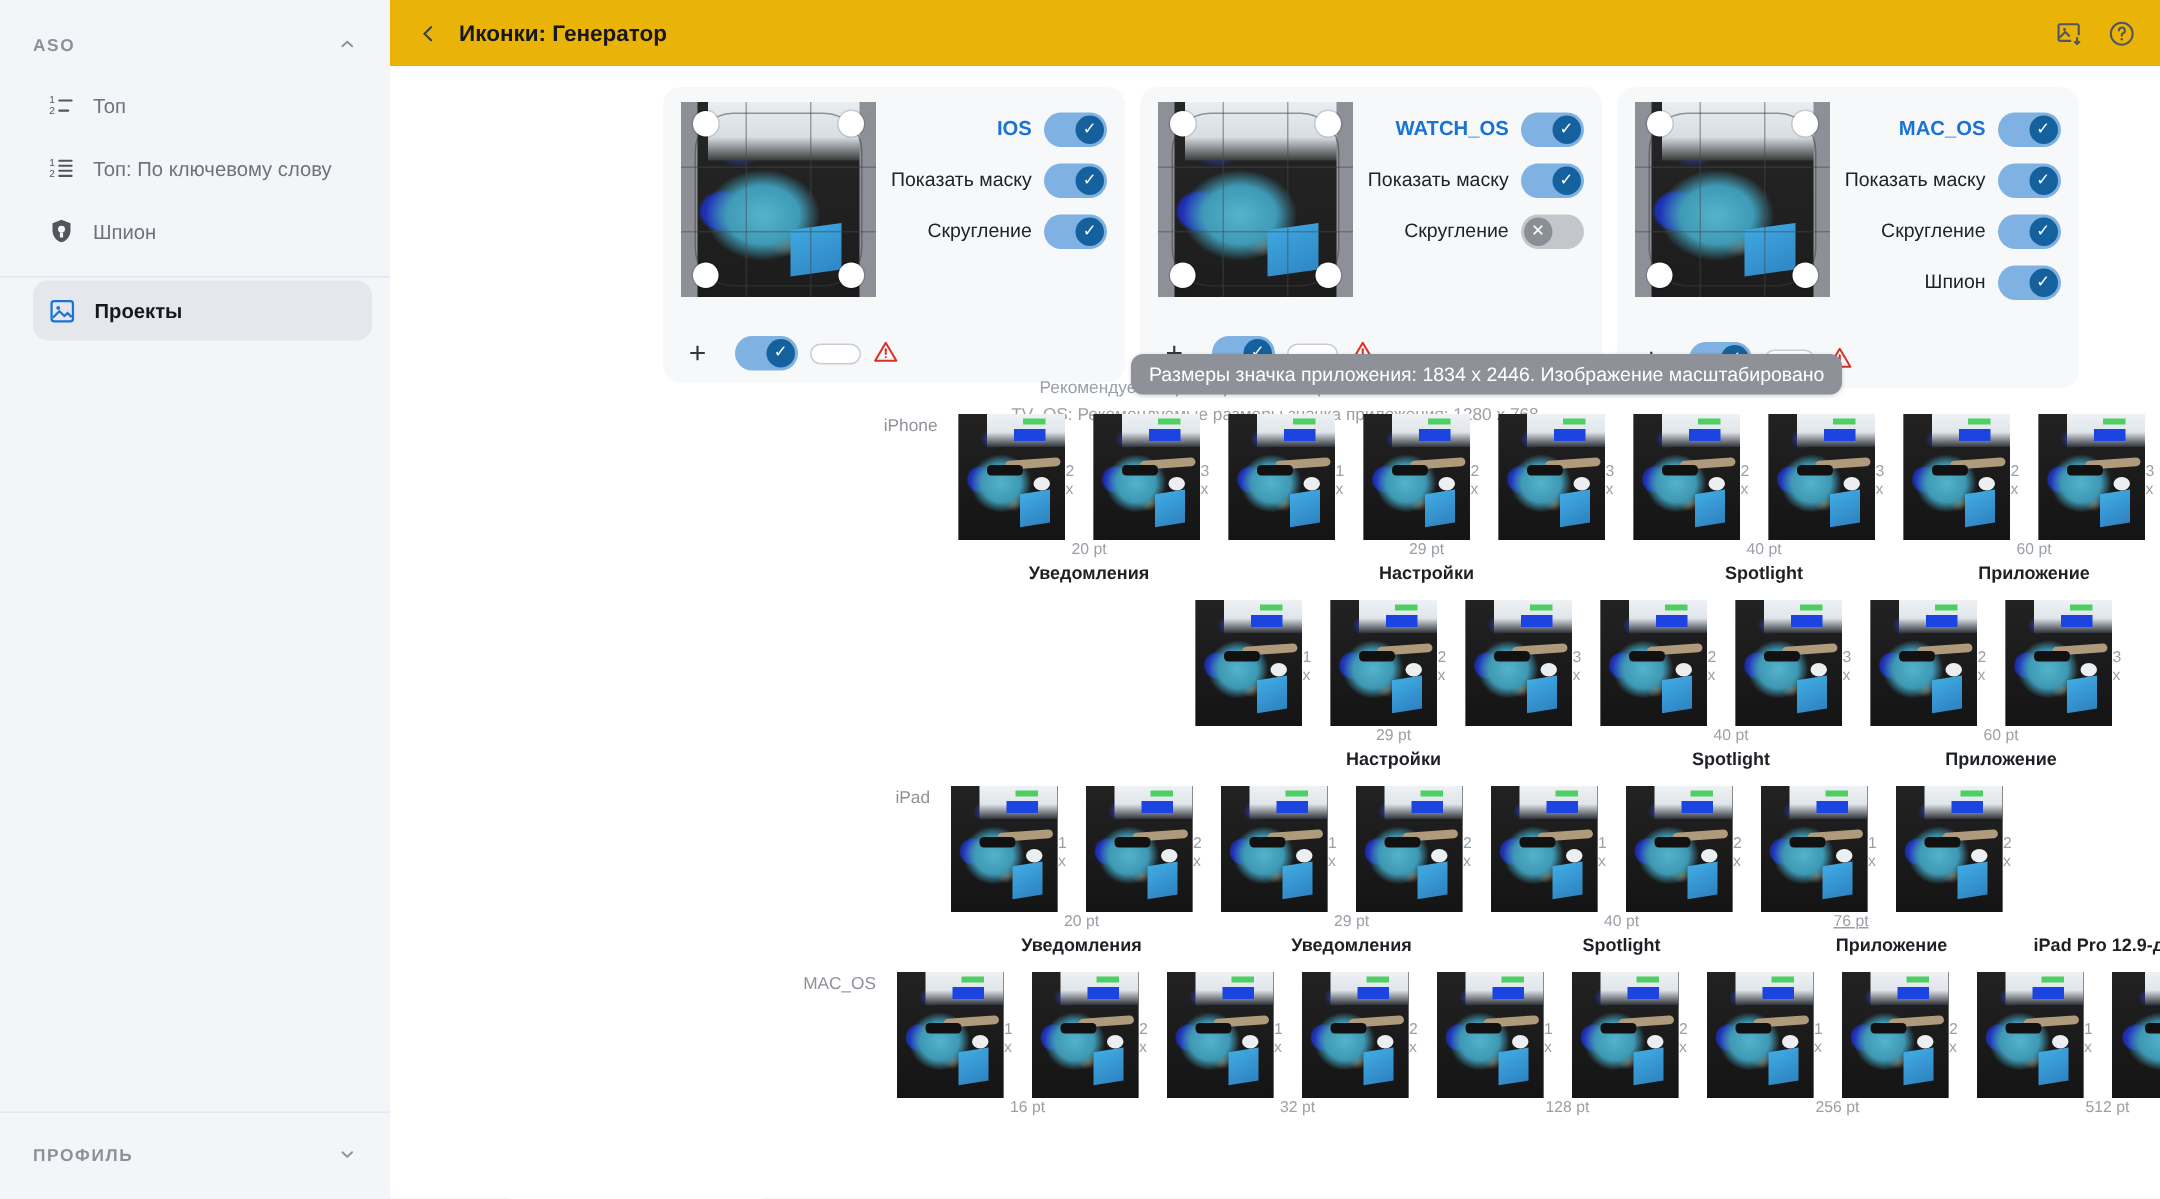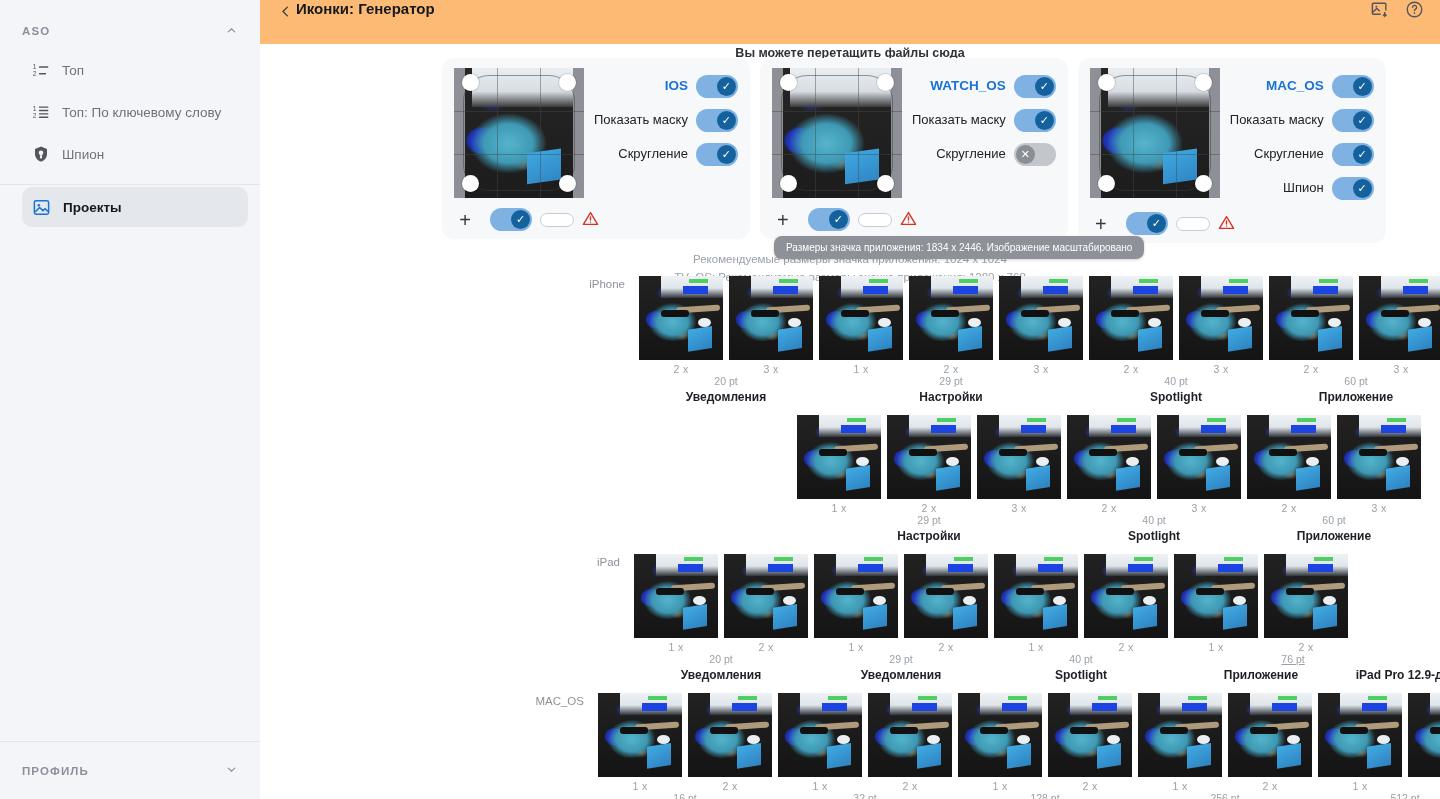--- a/index.html
+++ b/index.html
@@ -58,22 +58,22 @@
     border-top: 1px solid #e2e5ea;
     height: 58px; display: flex; align-items: center; padding: 0 22px;
     color: #8b9099; font-size: 11.5px; letter-spacing: 1.1px; font-weight: 600;
   }
   .sb-foot .chev { margin-left: auto; color: #8b9099; }
 
   
   .main { flex: 1 1 auto; height: 799px; position: relative; background: #ffffff;
           border-radius: 0; overflow: hidden; }
   .topbar {
-    height: 44px; display: flex; align-items: flex-start; padding: 0 16px 0 14px; 
-    background: #fdba74;
+    height: 44px; display: flex; align-items: center; padding: 0 16px 0 14px; gap: 10px;
+    background: #eab308;
   }
   .back-btn { width: 22px; height: 22px; display:flex; align-items:center; justify-content:center;
               color: #3b3f46; cursor: pointer; }
   .page-title { font-size: 15px; font-weight: 700; color: #16181c; }
   .top-right { margin-left: auto; display: flex; align-items: center; gap: 16px; color: #62666d; }
 
   .content { position: relative; height: 755px; background: #fff; }
 
   
   .drop-hint {
@@ -81,21 +81,21 @@
     text-align: center; font-size: 12.5px; color: #2f3237; font-weight: 600;
   }
 
   
   .cards {
     position: absolute; left: 182px; top: 14px;
     display: flex; gap: 10px; align-items: flex-start;
   }
   .card {
     background: #f7f8fa; border-radius: 12px; padding: 10px 12px 8px;
-    display: flex; flex-direction: column; gap: 6px;
+    display: flex; flex-direction: column; gap: 22px;
   }
   .card-top { display: flex; gap: 10px; }
   .thumb {
     width: 130px; height: 130px; flex: 0 0 130px; position: relative;
     background: #8d9197; overflow: hidden;
   }
   .thumb .photo {
     position: absolute; inset: 0;
     background:
       radial-gradient(ellipse 58px 46px at 42% 58%, #55b4cc 0%, #3f9ab5 42%, transparent 66%),
@@ -158,35 +158,35 @@
     font-family: inherit;
   }
   .warn { color: #d93025; font-size: 15px; line-height: 1; cursor: pointer; }
 
   
   .notes {
     position: absolute; left: 0; right: 0; top: 207px;
     text-align: center; font-size: 11.5px; color: #9aa0a7; line-height: 1.55;
   }
   .tooltip {
-    position: absolute; left: 514px; top: 192px;
-    background: #8e9298; color: #fff; font-size: 10px;
+    position: absolute; left: 494px; top: 192px;
+    background: #8e9298; color: #fff; font-size: 13px;
     border-radius: 8px; padding: 6px 12px; white-space: nowrap;
     box-shadow: 0 1px 3px rgba(0,0,0,.18);
   }
 
   
   .grids { position: absolute; left: 0; right: 0; top: 232px; }
   .grid-row { position: relative; margin-bottom: 6px; }
   .row-label {
     position: absolute; left: 10px; top: 2px; width: 72px; text-align: right;
     font-size: 11.5px; color: #8d9299;
   }
   .tiles { display: flex; align-items: flex-start; }
-  .tile-wrap { display: flex; flex-direction: column; align-items: center; }
+  .tile-wrap { display: flex; flex-direction: row; align-items: center; }
   .tile {
     background: #0b0b0b; position: relative; overflow: hidden;
   }
   .tile .img {
     position: absolute; inset: 0;
     background:
       radial-gradient(ellipse 42% 34% at 40% 55%, #54b3cb 0%, #3e98b3 44%, transparent 68%),
       radial-gradient(ellipse 17% 15% at 20% 52%, #2b40d2 0%, #1d2fae 62%, transparent 74%),
       radial-gradient(ellipse 16% 11% at 32% 20%, #2b40d2 0%, transparent 72%),
       radial-gradient(ellipse 13% 10% at 52% 70%, #8a6a47 0%, transparent 74%),
@@ -324,21 +324,20 @@
               <circle cx="12" cy="12" r="9.2"></circle>
               <path d="M9.6 9.3a2.5 2.5 0 1 1 3.3 2.4c-.6.25-.9.8-.9 1.5v.4" stroke-linecap="round"></path>
               <circle cx="12" cy="16.6" r="1" fill="currentColor" stroke="none"></circle>
             </svg>
         </span>
       </span>
     </div>
 
     <div class="content">
 
-      <div class="drop-hint">Вы можете перетащить файлы сюда</div>
 
       <div class="cards">
           <div class="card">
             <div class="card-top">
               <div class="thumb">
   <div class="photo"></div>
   <div class="mask-l"></div>
                 <div class="mask-r"></div>
   <div class="gl h1"></div>
                 <div class="gl h2"></div>
@@ -808,21 +807,21 @@
                 <div class="mult">2 x</div>
               </div>
               <div class="tile-wrap" style="width: 84px; margin-right: 6px;">
                 <div style="width:84px;height:84px"></div>
               </div>
             </div>
             <div class="pt-row">
               <div class="pt-lbl" style="left: 461px;">20 pt</div>
               <div class="pt-lbl" style="left: 641px;">29 pt</div>
               <div class="pt-lbl" style="left: 821px;">40 pt</div>
-              <div class="pt-lbl" style="left: 1033px; text-decoration: underline;">76 pt</div>
+              <div class="pt-lbl" style="left: 974px; text-decoration: underline;">76 pt</div>
             </div>
             <div class="grp-row">
               <div class="grp-lbl" style="left: 461px;">Уведомления</div>
               <div class="grp-lbl" style="left: 641px;">Уведомления</div>
               <div class="grp-lbl" style="left: 821px;">Spotlight</div>
               <div class="grp-lbl" style="left: 1001px;">Приложение</div>
               <div class="grp-lbl" style="left: 1226px;">iPad Pro 12.9-дюймовый экран Приложение</div>
             </div>
           </div>
           <div class="grid-row">

